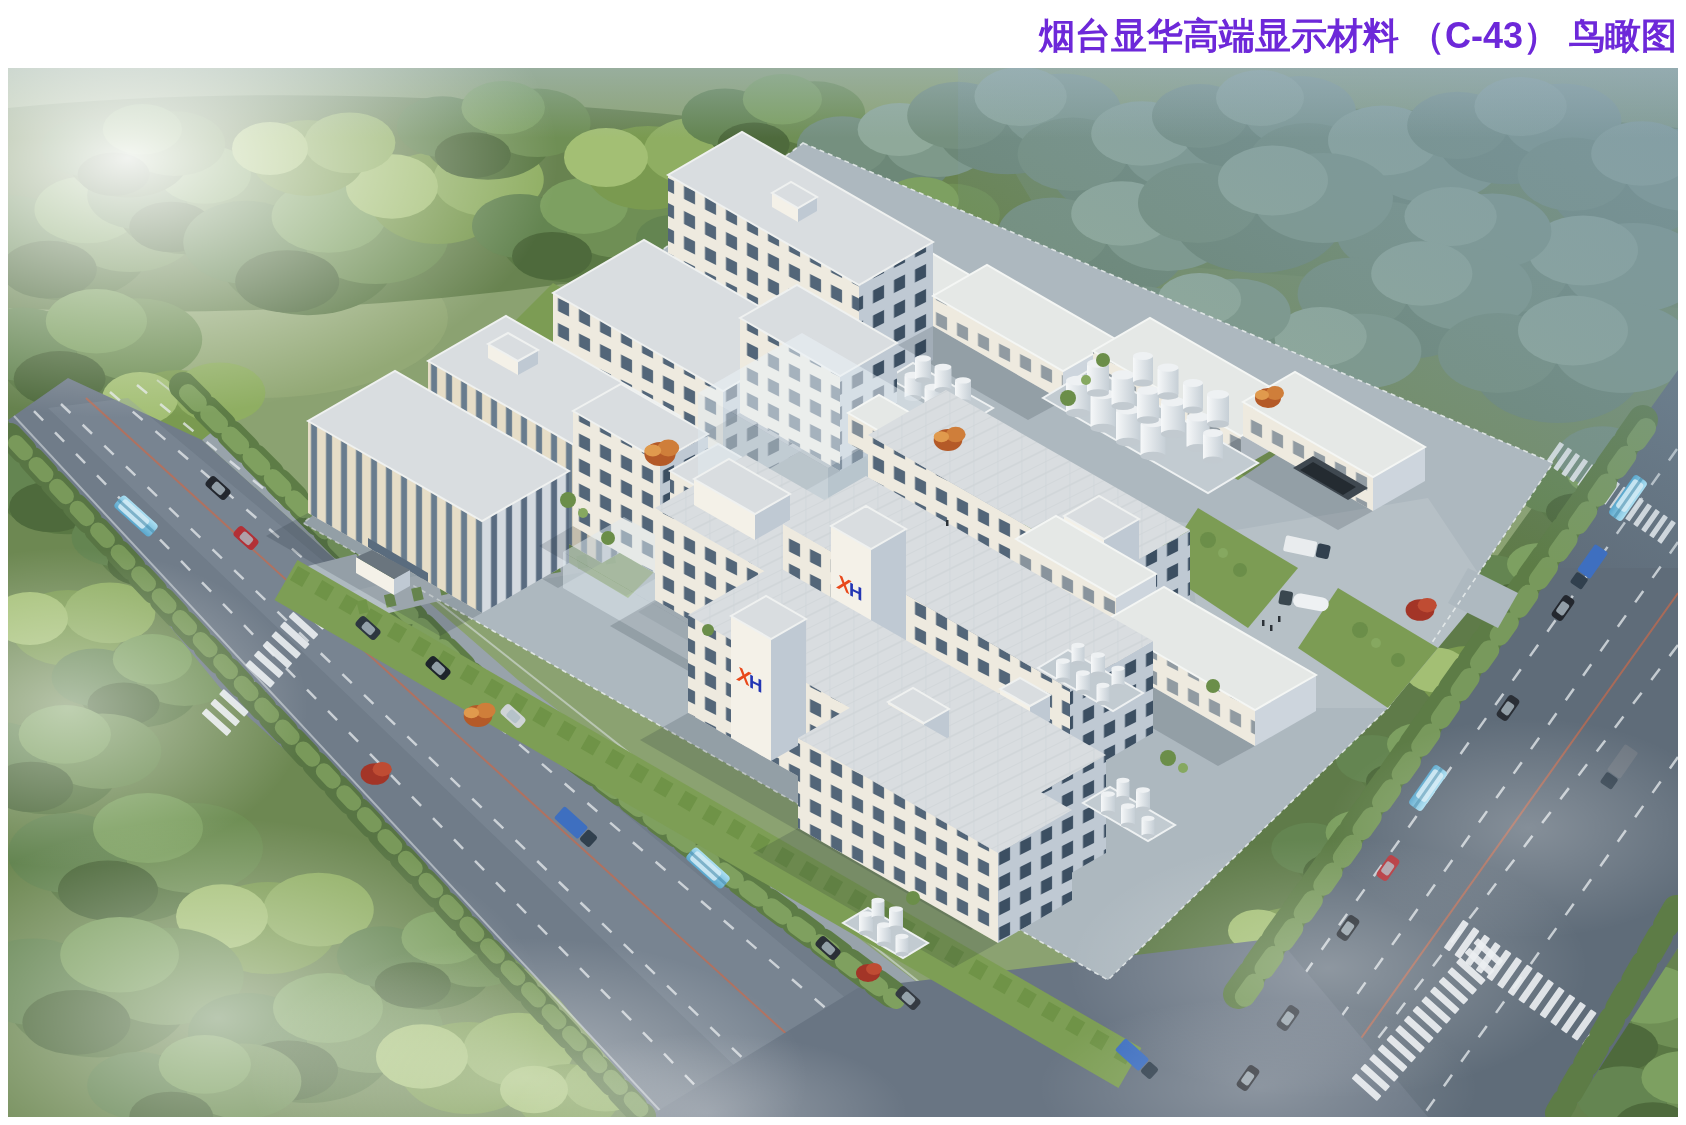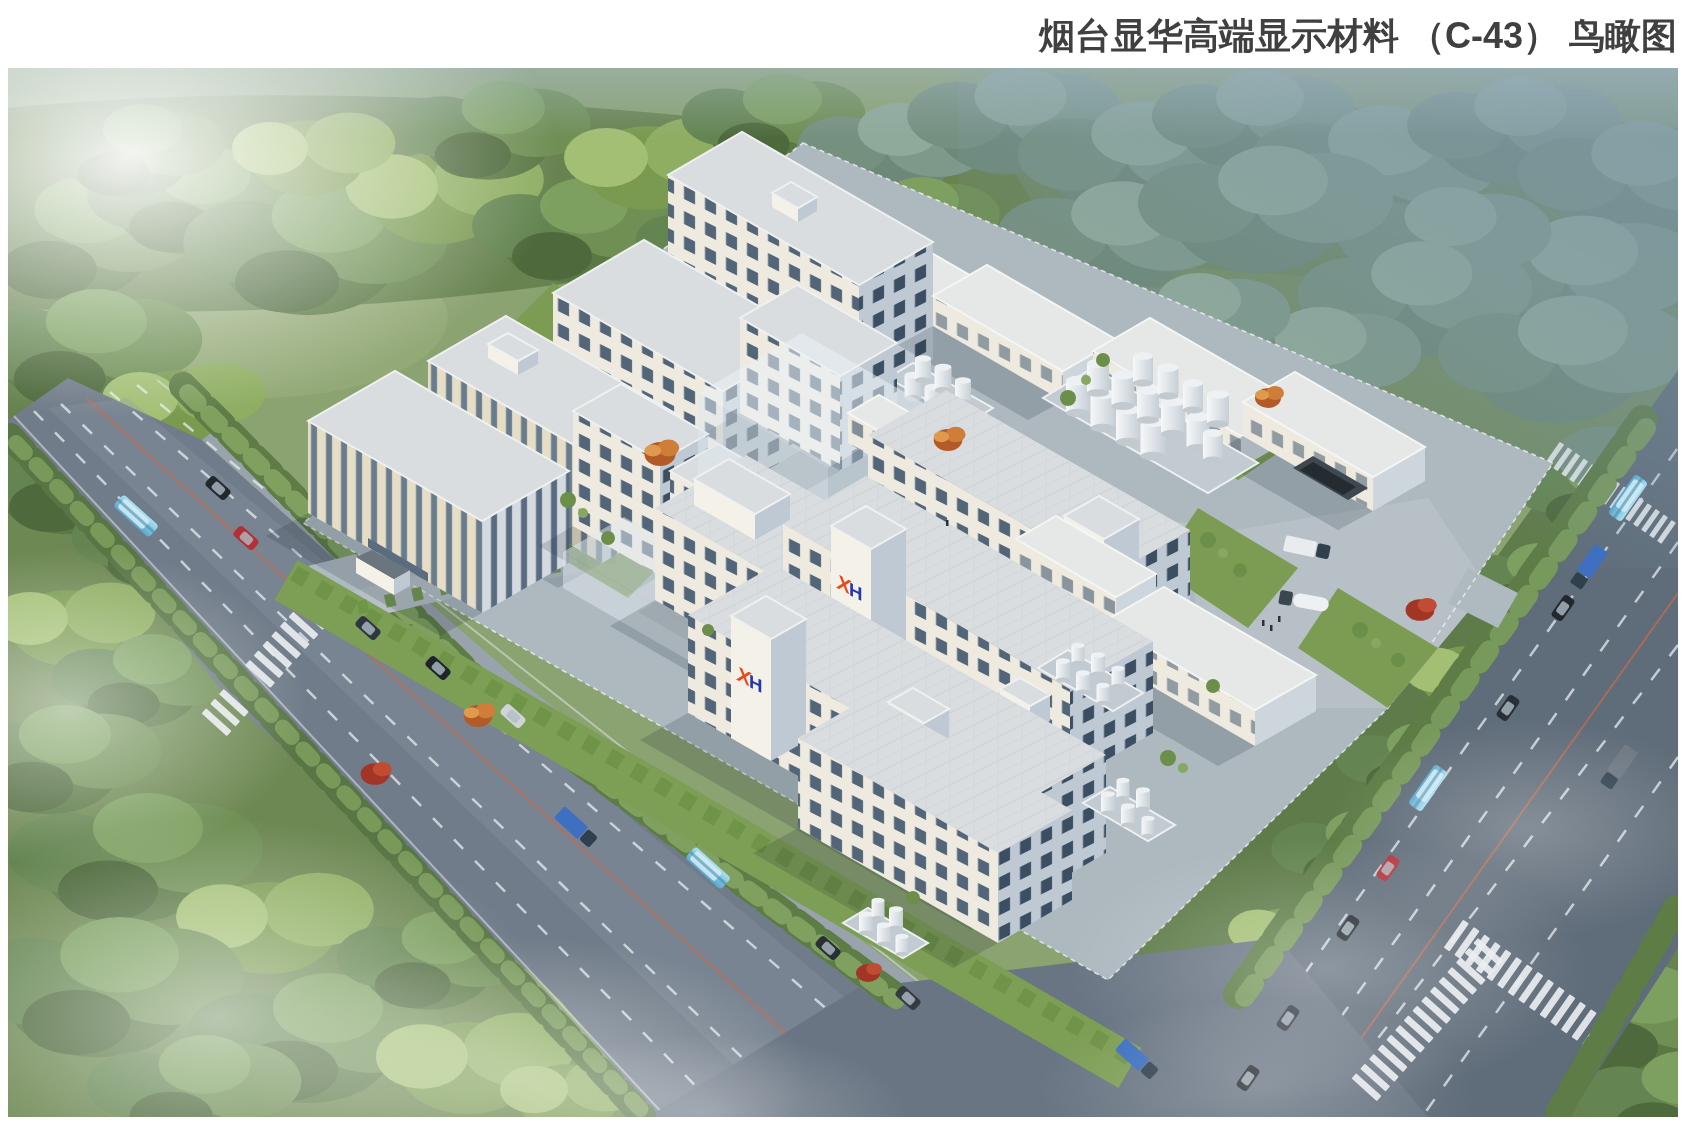--- a/index.html
+++ b/index.html
@@ -1,18 +1,18 @@
 <!DOCTYPE html>
 <html><head>
 <meta charset="utf-8">
 <style>
   html,body{margin:0;padding:0;background:#ffffff;}
   .page{position:relative;width:1686px;height:1125px;background:#ffffff;overflow:hidden;
         font-family:"Liberation Sans","DejaVu Sans",sans-serif;}
-  .title{position:absolute;top:12px;right:9px;font-size:36px;font-weight:800;color:#404040;
+  .title{position:absolute;top:12px;right:9px;font-size:36px;font-weight:800;color:#6d28d9;
          letter-spacing:0px;white-space:nowrap;}
   .scene{position:absolute;left:8px;top:68px;width:1670px;height:1049px;display:block;}
   
   .crm{fill:#eeeadf}          
   .crm2{fill:#f4f1e8}         
   .sid{fill:#bfc9d3}          
   .sid2{fill:#cdd5dd}
   .rf{fill:#d9dde0;stroke:#eff1f0;stroke-width:2}
   .rf2{fill:#e5e8e6;stroke:#f4f6f4;stroke-width:2}
   .rfl{fill:url(#pRoof)}

